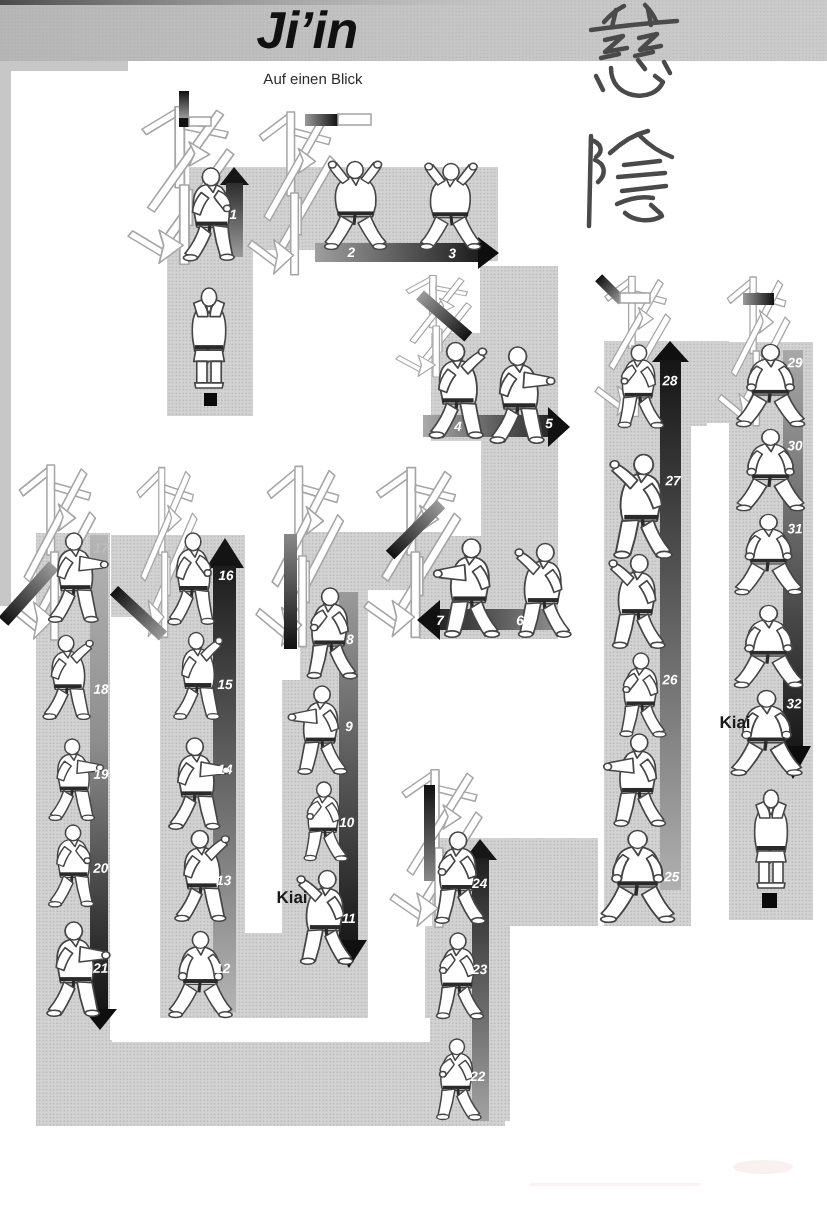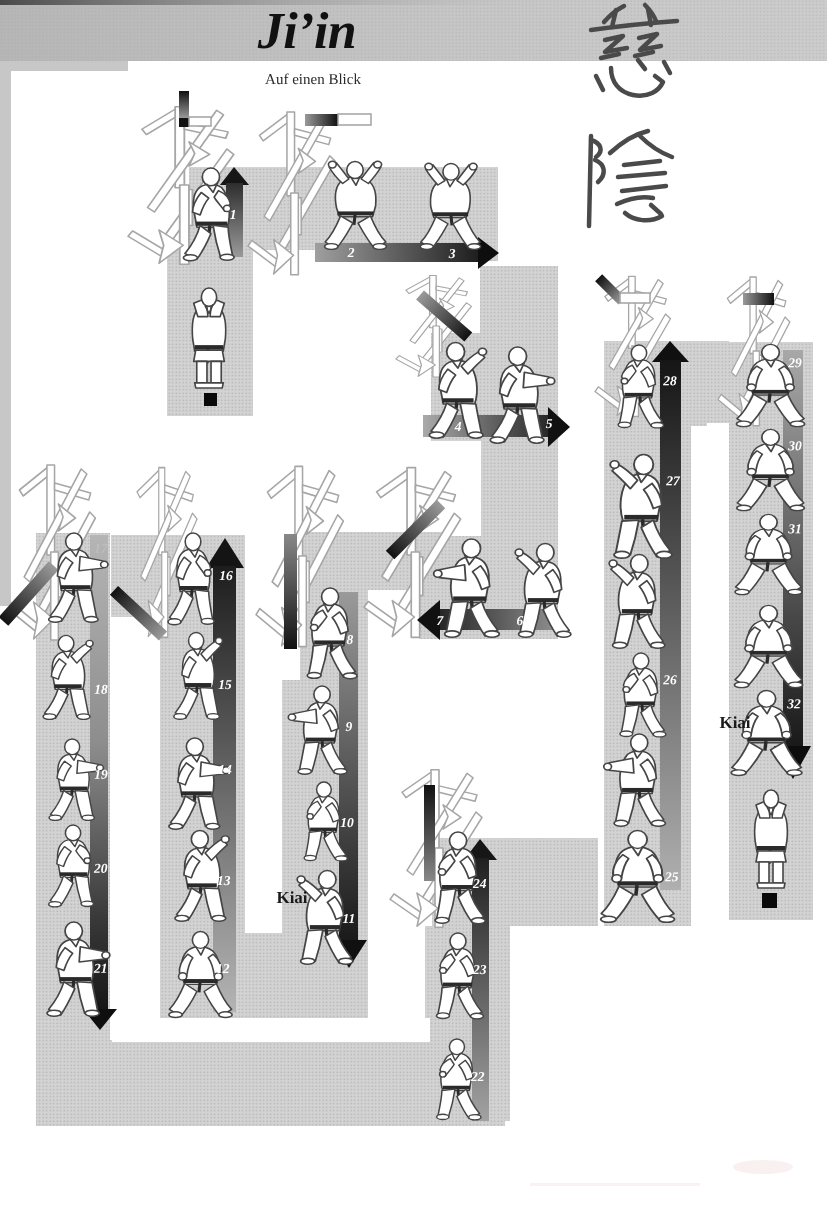--- a/index.html
+++ b/index.html
@@ -1,17 +1,17 @@
 <!DOCTYPE html>
 <html><head>
 <meta charset="utf-8">
 <style>
 html,body{margin:0;padding:0;background:#fff;}
 #page{width:827px;height:1216px;position:relative;overflow:hidden;background:#fff;
-font-family:Liberation Serif, serif;}
+font-family:Liberation Sans, sans-serif;}
 svg{display:block;filter:blur(0.35px);}
 </style>
 </head>
 <body>
 <div id="page">
 <svg width="827" height="1216" viewBox="0 0 827 1216">
 <defs>
 <linearGradient id="hdr" x1="0" y1="0" x2="1" y2="0">
  <stop offset="0" stop-color="#b6b6b6"></stop>
           <stop offset="0.55" stop-color="#c6c6c6"></stop>

